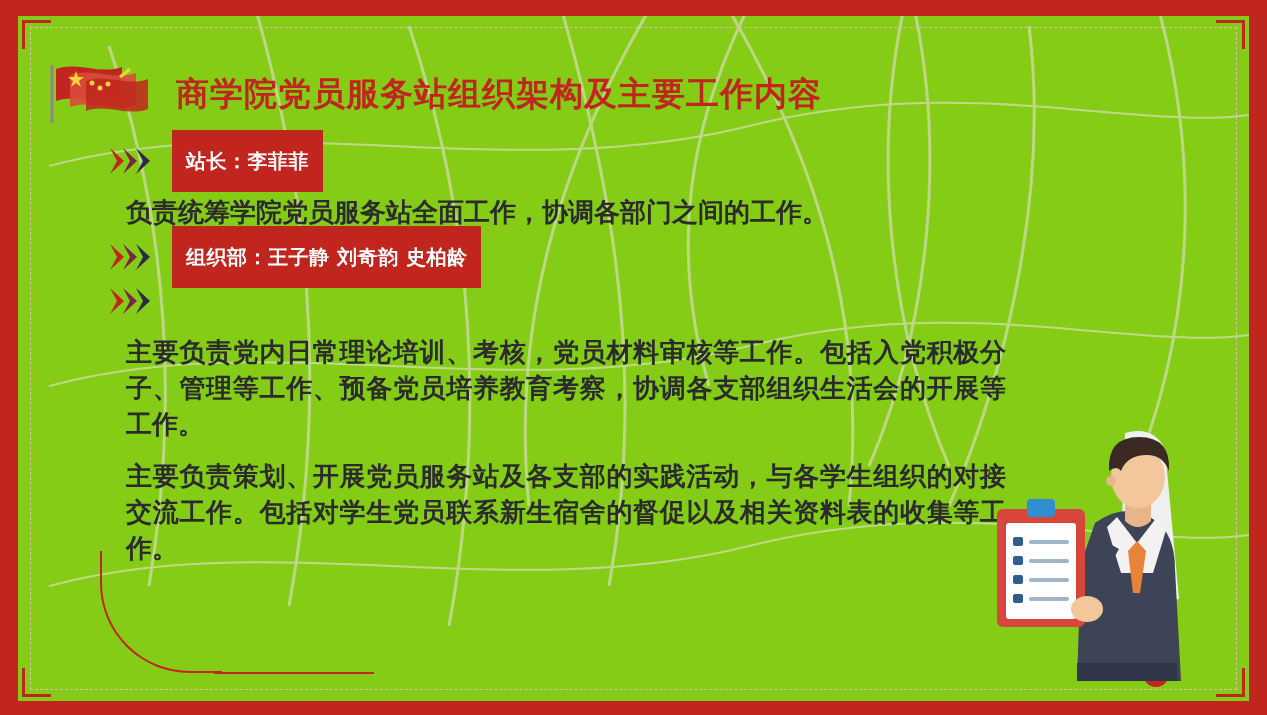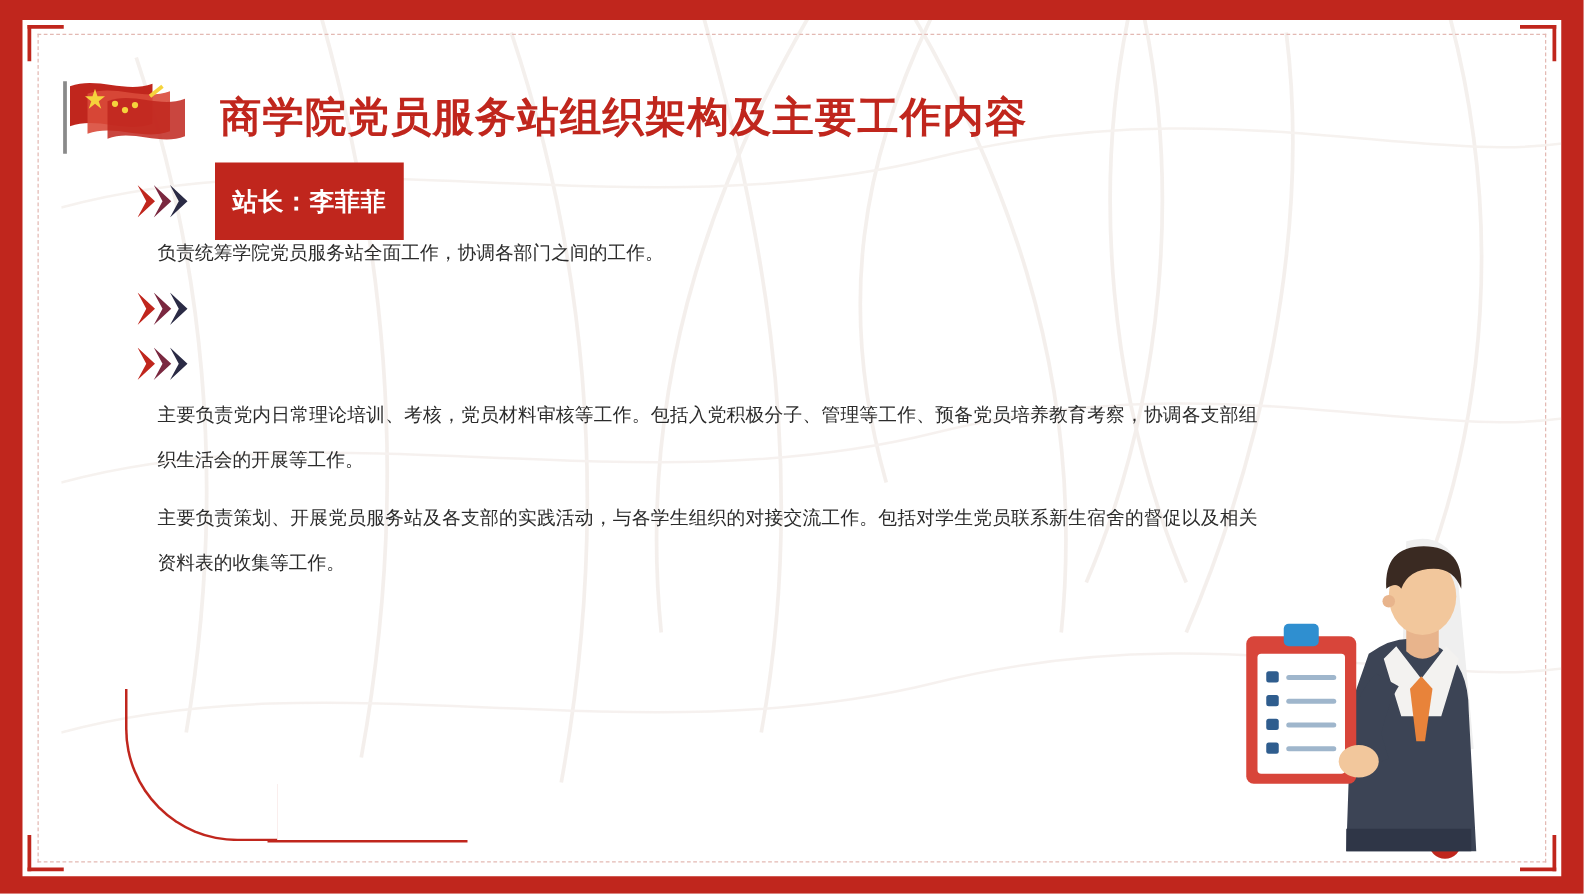--- a/index.html
+++ b/index.html
@@ -23,21 +23,21 @@
     box-sizing: border-box;
     overflow: hidden;
   }
   
   .inner-panel {
     position: absolute;
     left: 18px;
     top: 16px;
     right: 18px;
     bottom: 14px;
-    background: #ffffff;
+    background: #84cc16;
     overflow: hidden;
   }
   
   .texture {
     position: absolute;
     inset: 0;
     overflow: hidden;
     opacity: 0.55;
   }
   .texture svg { position: absolute; right: -40px; top: -30px; }
@@ -116,26 +116,27 @@
     font-weight: bold;
     font-size: 20px;
     line-height: 30px;
     padding: 16px 14px;
     height: 30px;
     white-space: nowrap;
     letter-spacing: 0.5px;
   }
   .sec-body {
     font-family: "DejaVu Sans", "Liberation Sans", sans-serif;
-    font-size: 15px;
+    font-size: 26px;
     line-height: 36px;
     color: #2b2b2b;
-    margin: 6px 0 0 16px;
+    margin: 16px 0 0 16px;
     max-width: 860px;
     text-align: justify;
+    font-weight: bold;
   }
   .sec-body.wide { max-width: 880px; }
 
   
   .curve-accent {
     position: absolute;
     left: 82px;
     bottom: 28px;
     width: 120px;
     height: 120px;
@@ -256,20 +257,21 @@
 
       <div class="section">
         <div class="sec-head">
           <div class="chevrons">
             <svg width="54" height="26" viewBox="0 0 54 26">
               <path d="M0 0 L14 13 L0 26 L7 13 Z" fill="#c0261d"></path>
               <path d="M13 0 L27 13 L13 26 L20 13 Z" fill="#7a2840"></path>
               <path d="M26 0 L40 13 L26 26 L33 13 Z" fill="#2b2b45"></path>
             </svg>
           </div>
+          <span class="label-box">组织部：王子静 刘奇韵 史柏龄</span>
         </div>
       </div>
 
       <div class="section">
         <div class="sec-head">
           <div class="chevrons">
             <svg width="54" height="26" viewBox="0 0 54 26">
               <path d="M0 0 L14 13 L0 26 L7 13 Z" fill="#c0261d"></path>
               <path d="M13 0 L27 13 L13 26 L20 13 Z" fill="#7a2840"></path>
               <path d="M26 0 L40 13 L26 26 L33 13 Z" fill="#2b2b45"></path>

